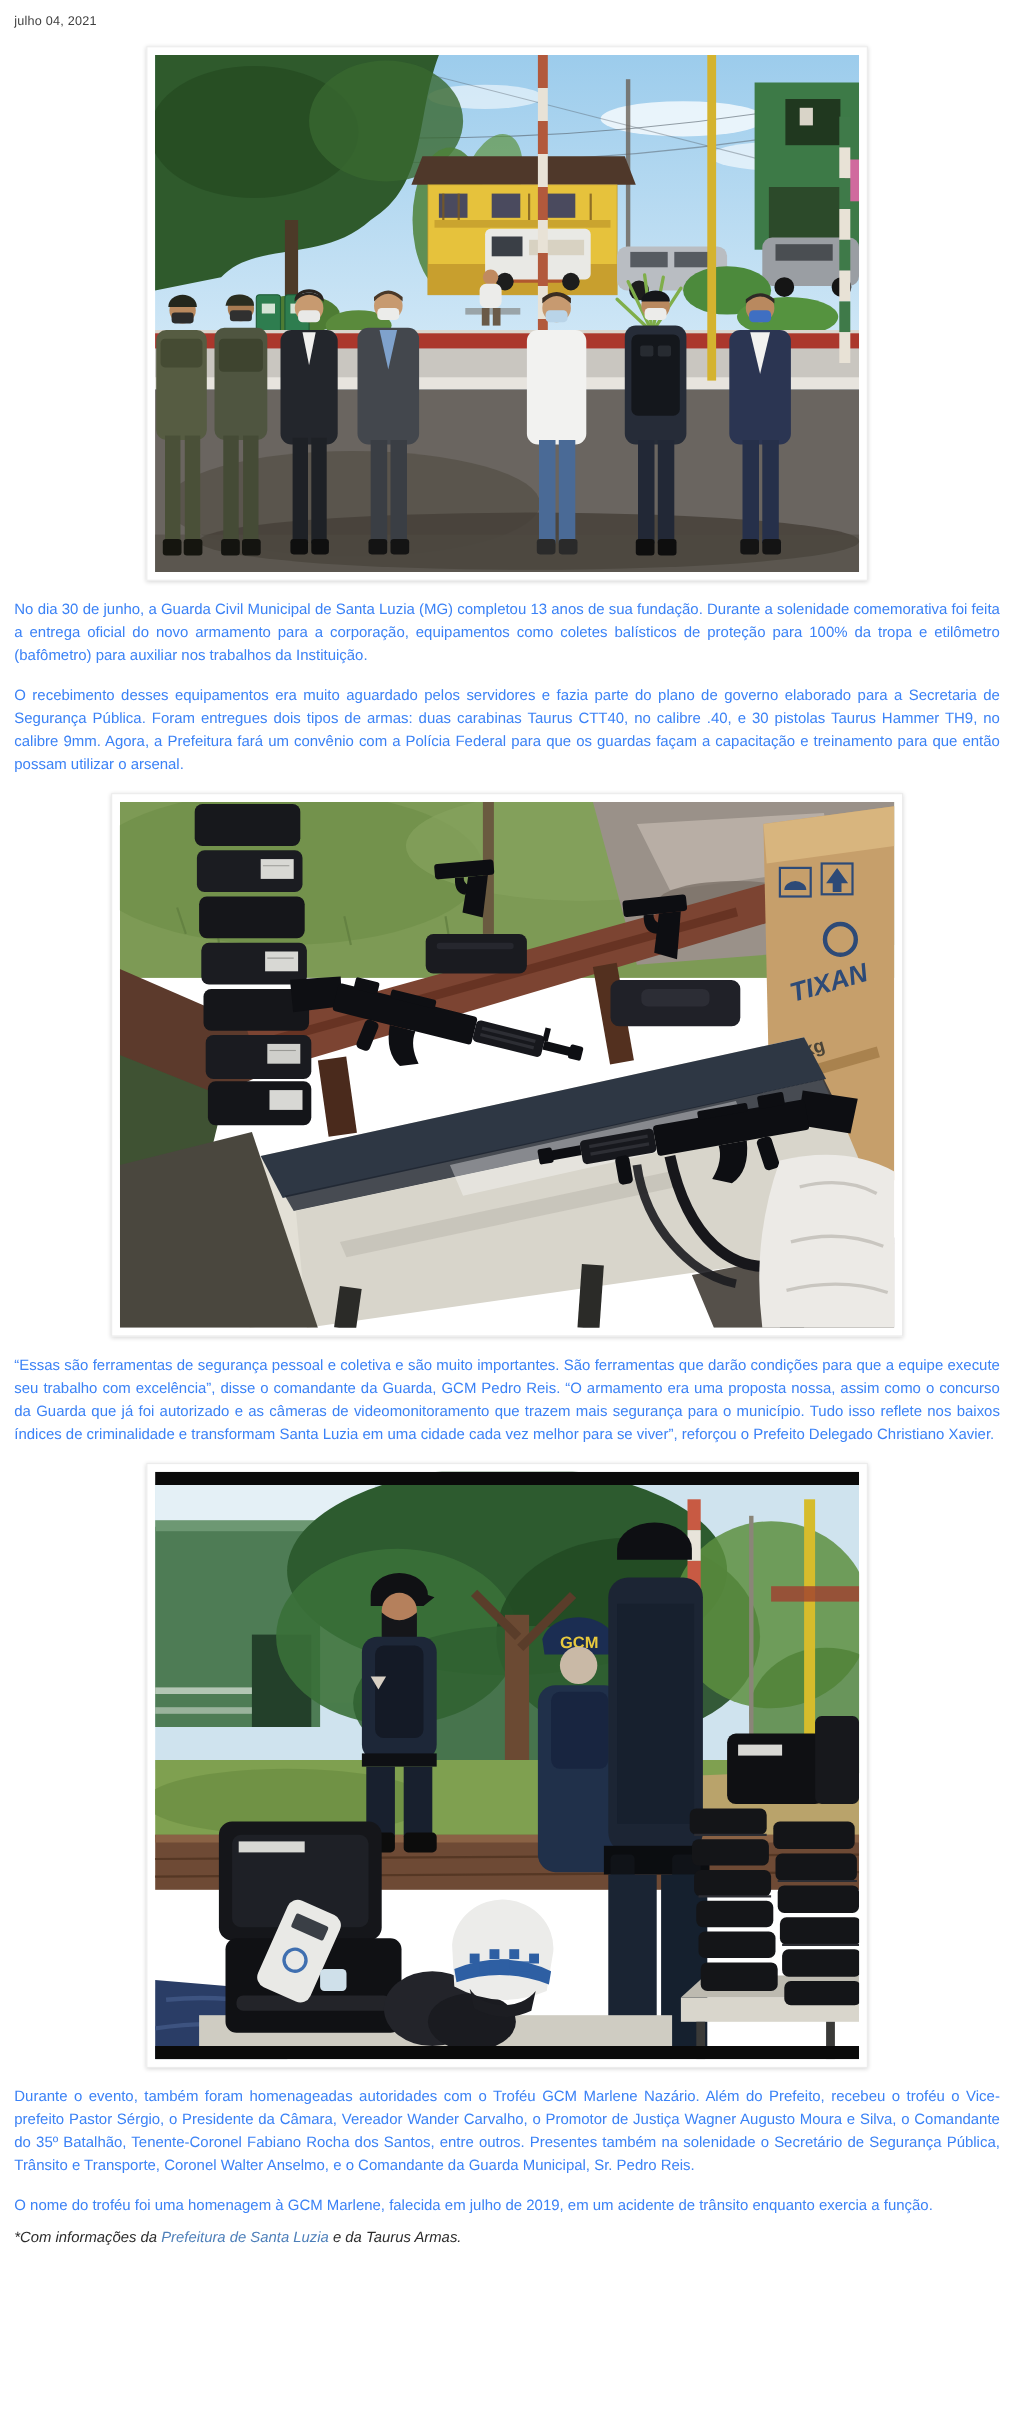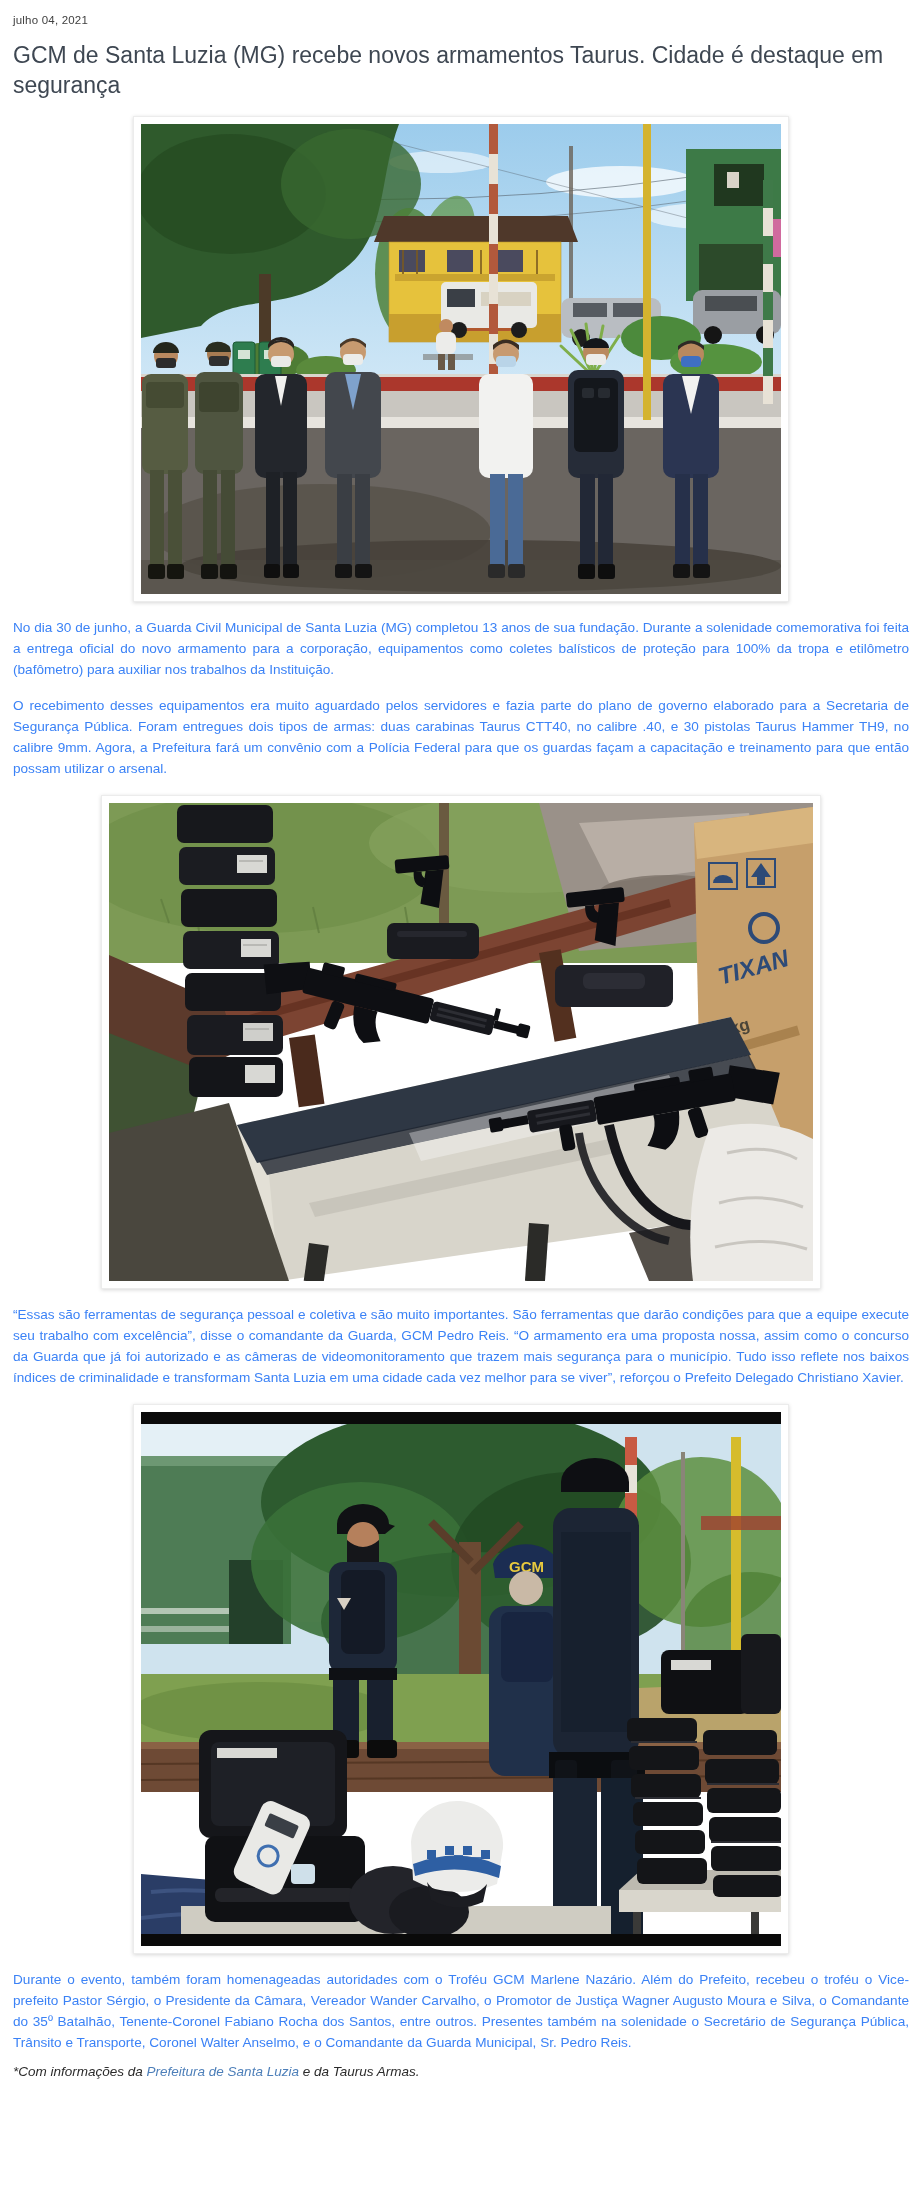--- a/index.html
+++ b/index.html
@@ -19,21 +19,20 @@
   .footer a{color:#4d7fb9;text-decoration:none;cursor:pointer;}
   figure{display:block;}
 </style>
 </head>
 <body>
 
 <div class="content">
 
   <div class="date">julho 04, 2021</div>
 
-  <h1 class="title">GCM de Santa Luzia (MG) recebe novos armamentos Taurus. Cidade é destaque em segurança</h1>
 
 
   <figure class="photo-frame" style="width:640px;">
     <svg viewBox="0 0 640 470" width="640" height="470">
       <defs>
         <linearGradient id="sky1" x1="0" y1="0" x2="0" y2="1">
           <stop offset="0" stop-color="#9cccec"></stop>
             <stop offset="1" stop-color="#d9ecf8"></stop>
         </linearGradient>
       </defs>
@@ -516,16 +515,17 @@
         </g>
       </g>
       <g>
         <rect x="0" y="0" width="640" height="12" fill="#0a0a0a"></rect>
         <rect x="0" y="522" width="640" height="12" fill="#0a0a0a"></rect>
       </g>
     </svg>
   </figure>
 
   <p class="body">Durante o evento, também foram homenageadas autoridades com o Troféu GCM Marlene Nazário. Além do Prefeito, recebeu o troféu o Vice-prefeito Pastor Sérgio, o Presidente da Câmara, Vereador Wander Carvalho, o Promotor de Justiça Wagner Augusto Moura e Silva, o Comandante do 35º Batalhão, Tenente-Coronel Fabiano Rocha dos Santos, entre outros. Presentes também na solenidade o Secretário de Segurança Pública, Trânsito e Transporte, Coronel Walter Anselmo, e o Comandante da Guarda Municipal, Sr. Pedro Reis.</p>
+  <p class="body">O nome do troféu foi uma homenagem à GCM Marlene, falecida em julho de 2019, em um acidente de trânsito enquanto exercia a função.</p>
 
   <p class="footer"><span>*Com informações da </span><a>Prefeitura de Santa Luzia</a><span> e da Taurus Armas.</span></p>
 
 </div>
 
 </body></html>

